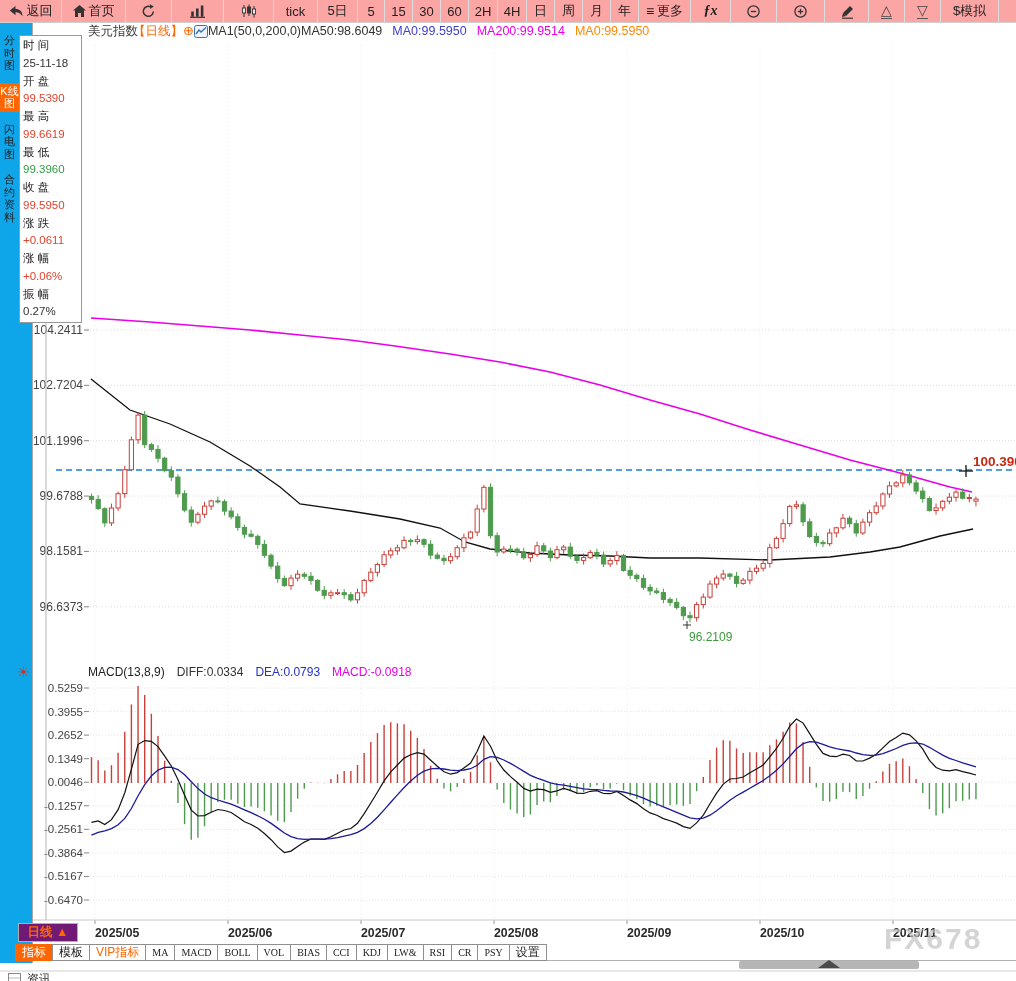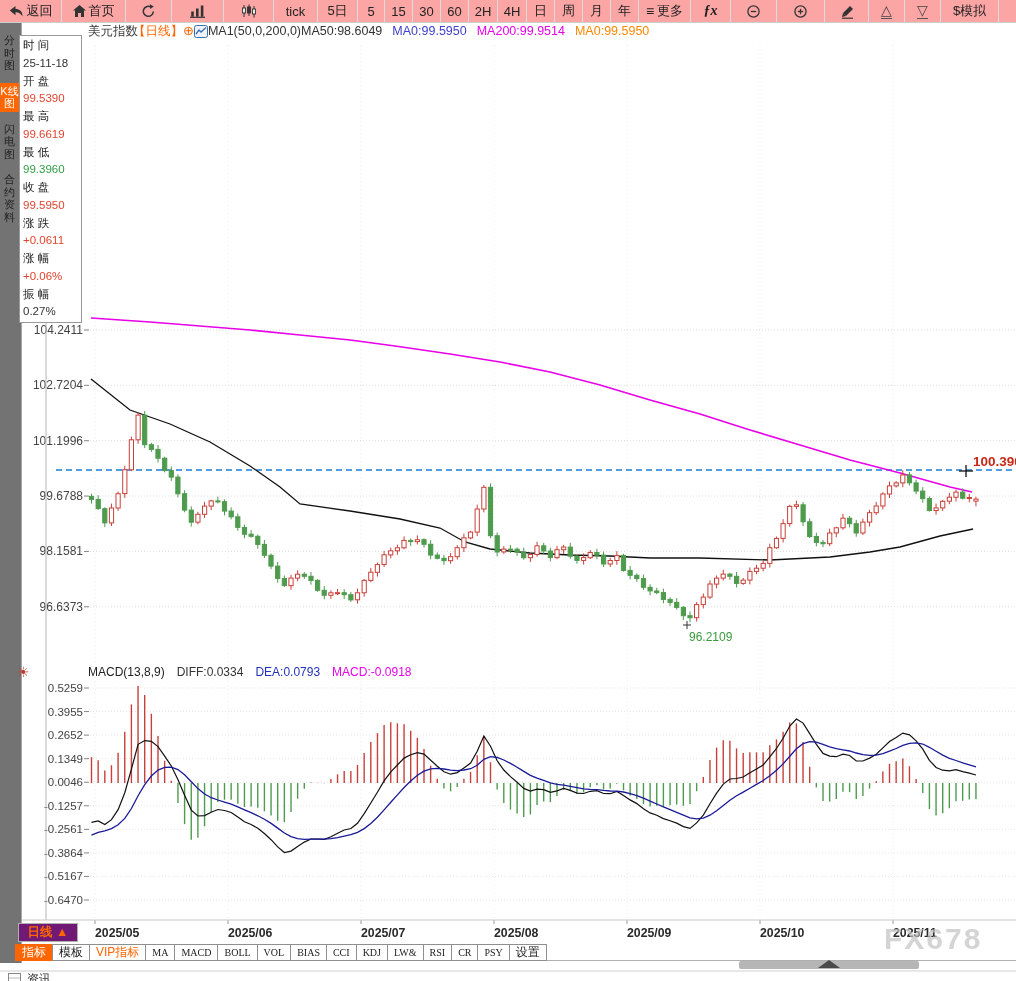--- a/index.html
+++ b/index.html
@@ -23,21 +23,21 @@
   
   .chart-header{position:absolute;left:88px;top:23px;height:16px;line-height:16px;z-index:5;
     font-size:12.5px;white-space:nowrap;display:flex;align-items:center;}
   .chart-header .sym{color:#3c3c3c;}
   .chart-header .per{color:#ff6600;}
   .chart-header .plus{color:#ff6600;font-size:13px;}
   .chart-header .mas{color:#333;}
   .mini-icon{display:inline-flex;align-items:center;}
 
   
-  .side-strip{position:absolute;left:0;top:22px;width:22px;height:941px;background:#737373;
+  .side-strip{position:absolute;left:0;top:22px;width:33px;height:941px;background:#0ea5e9;
     border-right:1px solid #a8a8a8;z-index:4;box-sizing:border-box;padding-top:10px;}
   .side-tab{width:19px;font-size:11px;line-height:12.5px;text-align:center;color:#222;
     word-break:break-all;margin-bottom:9px;padding:2px 0;cursor:default;}
   .side-tab.sel{background:#ff6600;color:#fff;}
 
   
   .info-panel{position:absolute;left:19px;top:35px;width:63px;height:288px;background:#fff;
     border:1px solid #999;z-index:6;box-sizing:border-box;display:flex;flex-direction:column;
     font-size:11.5px;padding:1px 0 1px 3px;}
   .info-panel div{flex:1;line-height:17.5px;white-space:nowrap;overflow:hidden;}

